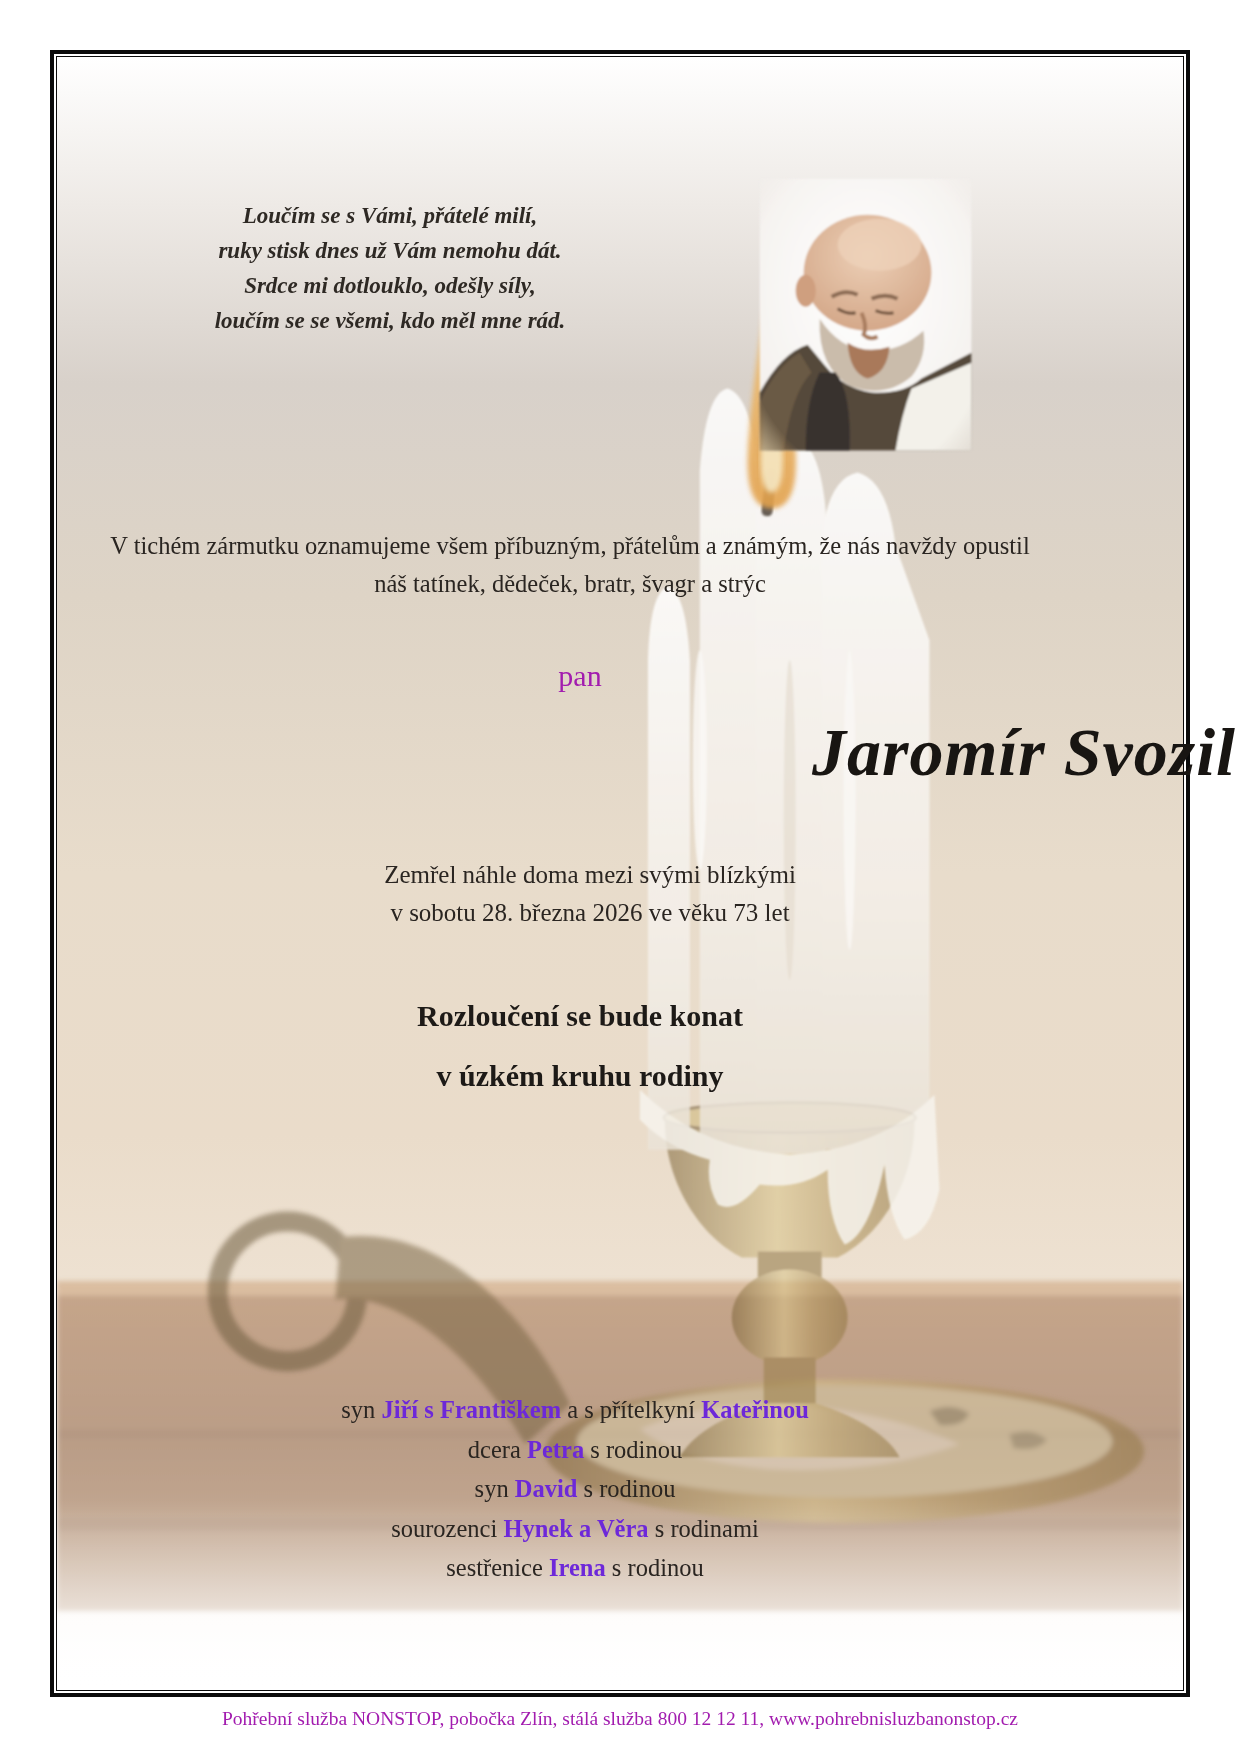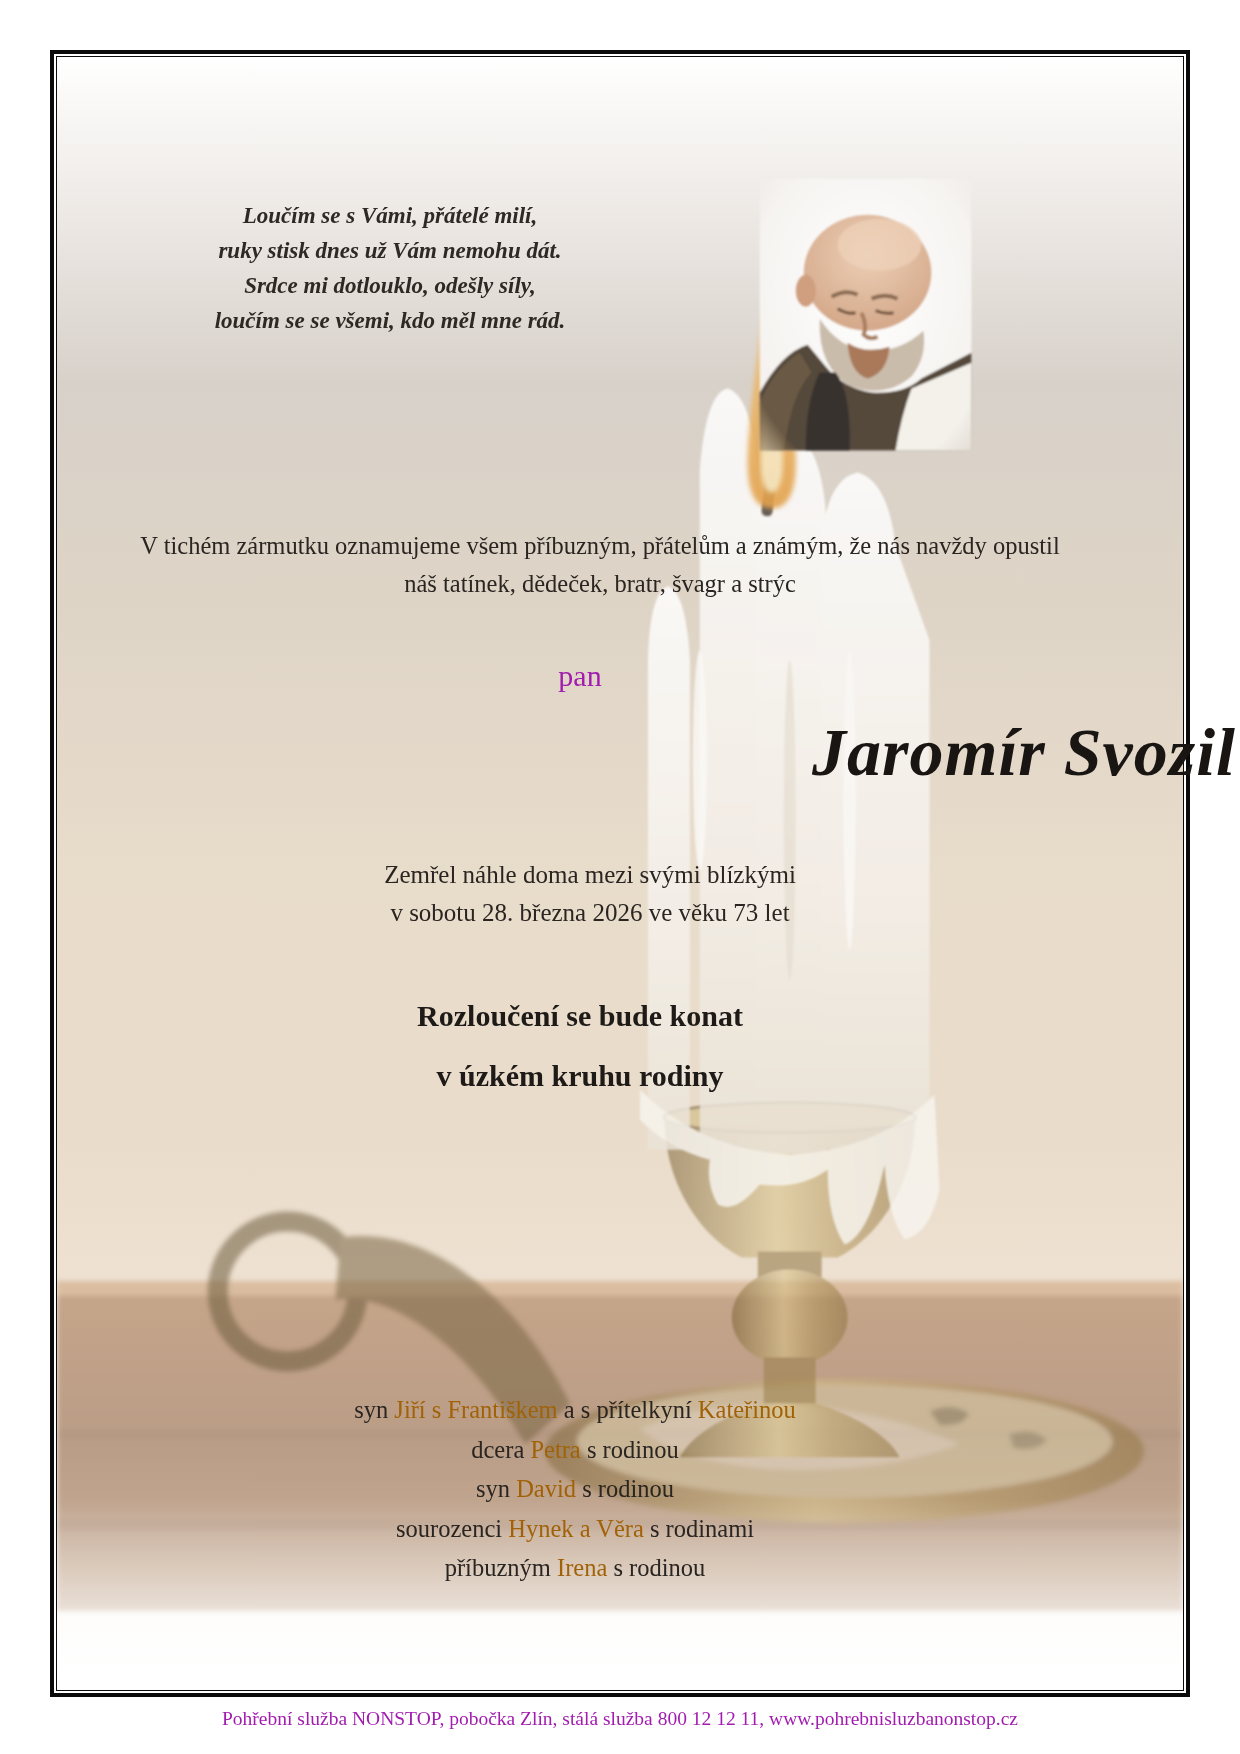--- a/index.html
+++ b/index.html
@@ -34,21 +34,20 @@
     text-align:center;
     font-size:23px;line-height:35px;
     font-weight:bold;font-style:italic;
     color:#2e2924;
   }
   .announcement{
     left:0;top:527px;width:1140px;
     text-align:center;
     font-size:24.5px;line-height:38px;
     color:#2a2521;
-    padding-left:30px;
   }
   .pan{
     left:0;top:659px;width:1160px;
     text-align:center;font-size:30px;color:#a21caf;
   }
   .deceased-name{
     left:0;top:697px;width:1220px;
     text-align:right;
     font-size:68px;font-weight:bold;
     letter-spacing:1px;
@@ -75,21 +74,21 @@
     font-size:26px;font-weight:bold;
     text-decoration:underline;
     color:#1d1a17;
   }
   .thanks-lines{
     left:0;top:1390px;width:1150px;
     text-align:center;
     font-size:24.5px;line-height:39.5px;
     color:#2a2521;
   }
-  .thanks-lines b{font-weight:normal;color:#a16207;}
+  .thanks-lines b{font-weight:bold;color:#6d28d9;}
   .footer{
     left:0;top:1708px;width:1240px;
     text-align:center;
     font-size:19.5px;
     color:#a21caf;
     z-index:2;
   }
 </style>
 </head>
 <body>
@@ -269,19 +268,19 @@
     <div>
       <span>dcera </span><b>Petra</b><span> s rodinou</span><b></b><span></span>
     </div>
     <div>
       <span>syn </span><b>David</b><span> s rodinou</span><b></b><span></span>
     </div>
     <div>
       <span>sourozenci </span><b>Hynek a Věra</b><span> s rodinami</span><b></b><span></span>
     </div>
     <div>
-      <span>příbuzným </span><b>Irena</b><span> s rodinou</span><b></b><span></span>
+      <span>sestřenice </span><b>Irena</b><span> s rodinou</span><b></b><span></span>
     </div>
   </div>
 
   <div class="layer footer">Pohřební služba NONSTOP, pobočka Zlín, stálá služba 800 12 12 11, www.pohrebnisluzbanonstop.cz</div>
 
 </div>
 
 </body></html>

